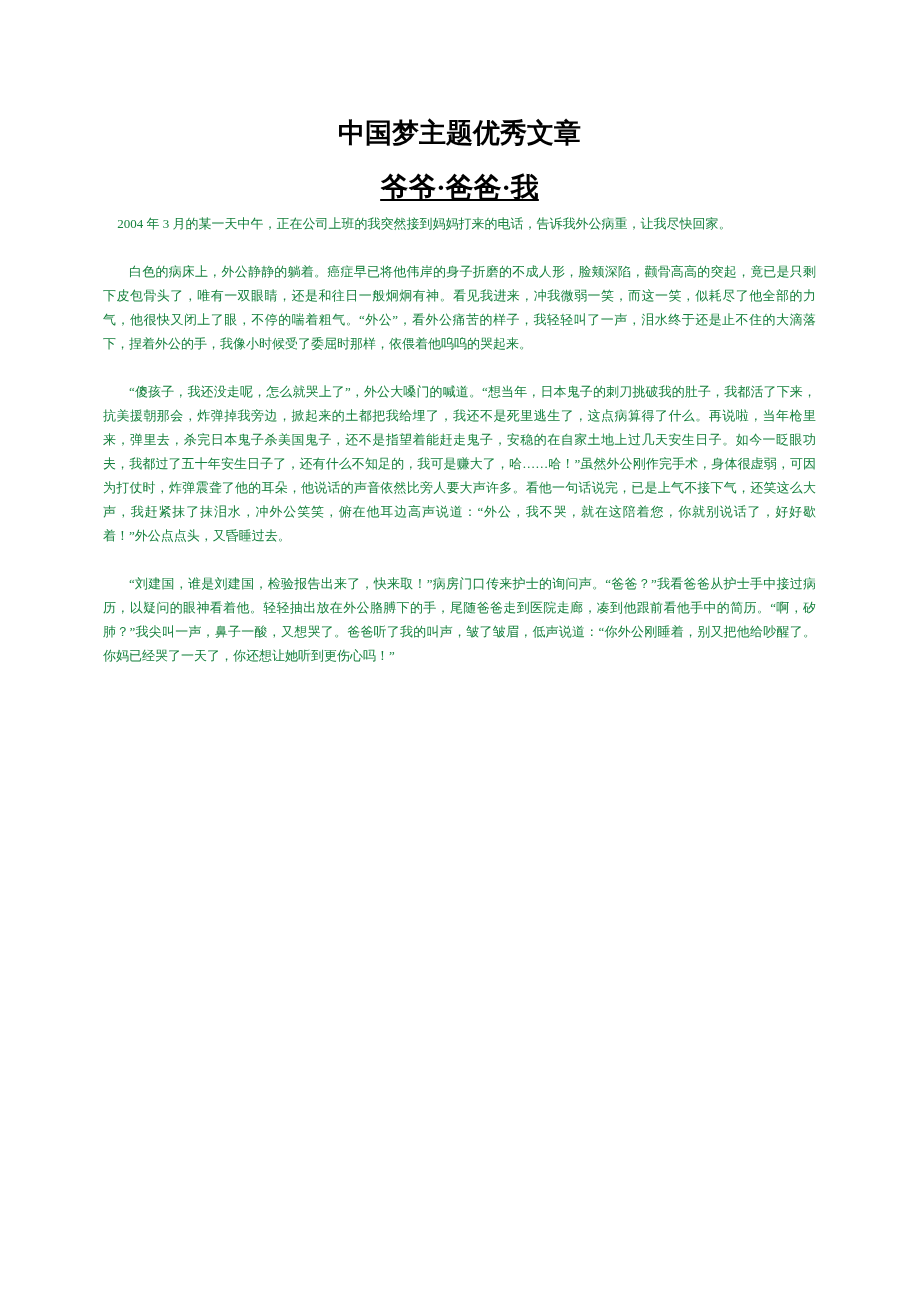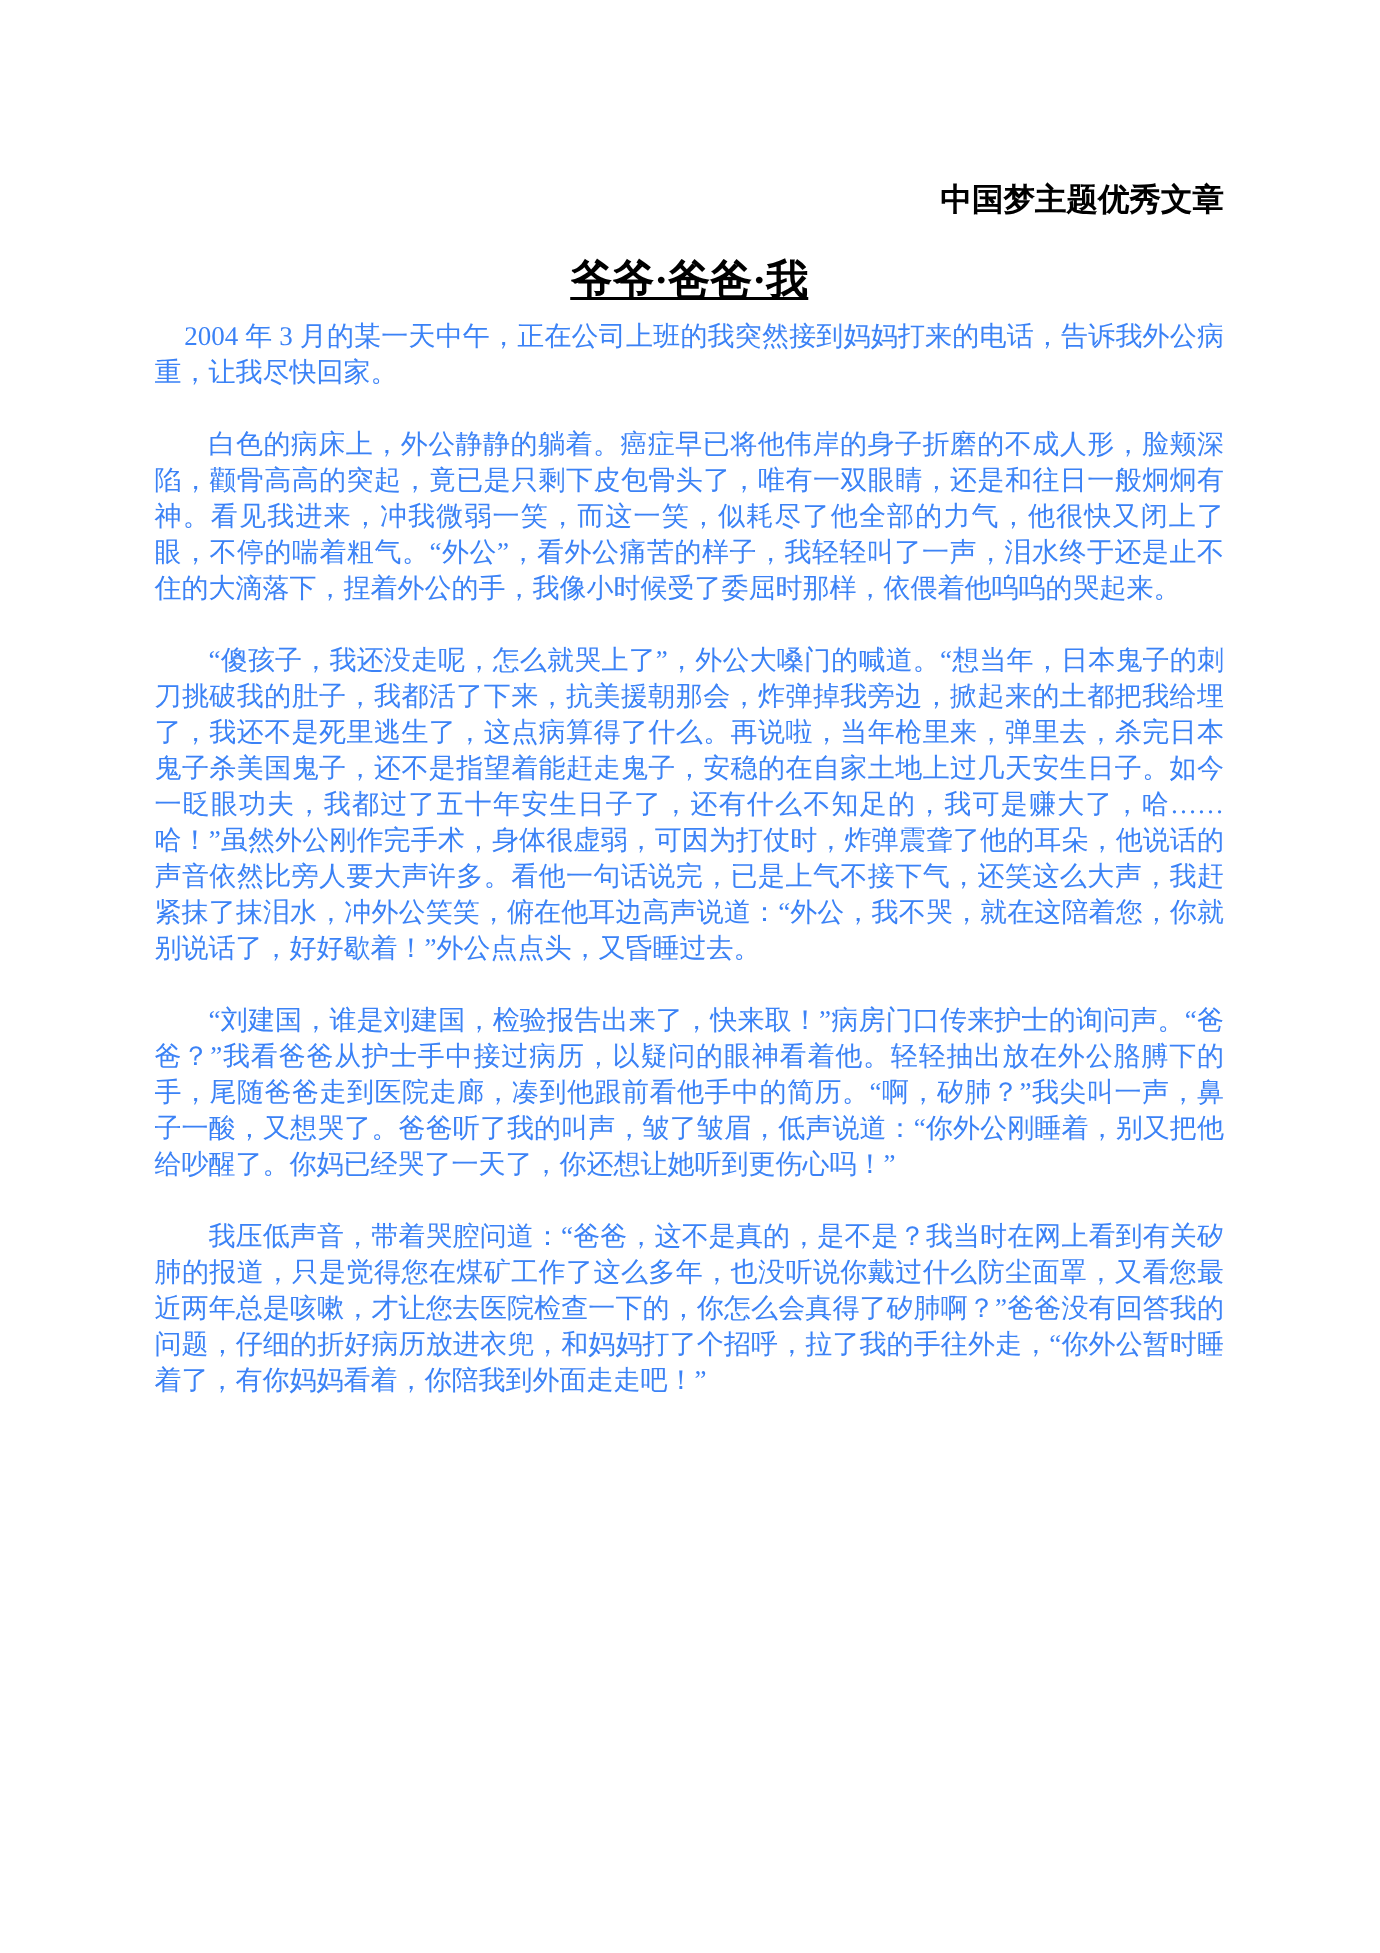--- a/index.html
+++ b/index.html
@@ -16,56 +16,55 @@
     font-family: "Liberation Serif", "DejaVu Serif", serif;
   }
   .content {
     position: absolute;
     left: 103px;
     top: 118px;
     width: 713px;
   }
   .doc-title {
     margin: 0 0 22px 0;
-    font-size: 21px;
+    font-size: 27px;
     line-height: 30px;
     font-weight: bold;
     color: #000000;
-    text-align: right;
+    text-align: center;
     font-family: "Liberation Serif", "DejaVu Serif", serif;
   }
   .article-title {
     margin: 0 0 6px 0;
     font-size: 28px;
     line-height: 36px;
     font-weight: bold;
     color: #000000;
     text-align: center;
     font-family: "Liberation Serif", "DejaVu Serif", serif;
     text-decoration: underline;
   }
   .para {
     margin: 0 0 24px 0;
-    font-size: 18px;
+    font-size: 13px;
     line-height: 24px;
-    color: #3b82f6;
+    color: #15803d;
     text-align: justify;
     text-indent: 2em;
     font-family: "Liberation Serif", "DejaVu Serif", serif;
   }
   .para.indent-small {
     text-indent: 1.1em;
   }
 </style>
 </head>
 <body>
 
 <div class="page">
   <div class="content">
     <h1 class="doc-title">中国梦主题优秀文章</h1>
     <h2 class="article-title">爷爷·爸爸·我</h2>
     <p class="para indent-small">2004 年 3 月的某一天中午，正在公司上班的我突然接到妈妈打来的电话，告诉我外公病重，让我尽快回家。</p>
     <p class="para">白色的病床上，外公静静的躺着。癌症早已将他伟岸的身子折磨的不成人形，脸颊深陷，颧骨高高的突起，竟已是只剩下皮包骨头了，唯有一双眼睛，还是和往日一般炯炯有神。看见我进来，冲我微弱一笑，而这一笑，似耗尽了他全部的力气，他很快又闭上了眼，不停的喘着粗气。“外公”，看外公痛苦的样子，我轻轻叫了一声，泪水终于还是止不住的大滴落下，捏着外公的手，我像小时候受了委屈时那样，依偎着他呜呜的哭起来。</p>
     <p class="para">“傻孩子，我还没走呢，怎么就哭上了”，外公大嗓门的喊道。“想当年，日本鬼子的刺刀挑破我的肚子，我都活了下来，抗美援朝那会，炸弹掉我旁边，掀起来的土都把我给埋了，我还不是死里逃生了，这点病算得了什么。再说啦，当年枪里来，弹里去，杀完日本鬼子杀美国鬼子，还不是指望着能赶走鬼子，安稳的在自家土地上过几天安生日子。如今一眨眼功夫，我都过了五十年安生日子了，还有什么不知足的，我可是赚大了，哈……哈！”虽然外公刚作完手术，身体很虚弱，可因为打仗时，炸弹震聋了他的耳朵，他说话的声音依然比旁人要大声许多。看他一句话说完，已是上气不接下气，还笑这么大声，我赶紧抹了抹泪水，冲外公笑笑，俯在他耳边高声说道：“外公，我不哭，就在这陪着您，你就别说话了，好好歇着！”外公点点头，又昏睡过去。</p>
     <p class="para">“刘建国，谁是刘建国，检验报告出来了，快来取！”病房门口传来护士的询问声。“爸爸？”我看爸爸从护士手中接过病历，以疑问的眼神看着他。轻轻抽出放在外公胳膊下的手，尾随爸爸走到医院走廊，凑到他跟前看他手中的简历。“啊，矽肺？”我尖叫一声，鼻子一酸，又想哭了。爸爸听了我的叫声，皱了皱眉，低声说道：“你外公刚睡着，别又把他给吵醒了。你妈已经哭了一天了，你还想让她听到更伤心吗！”</p>
-    <p class="para">我压低声音，带着哭腔问道：“爸爸，这不是真的，是不是？我当时在网上看到有关矽肺的报道，只是觉得您在煤矿工作了这么多年，也没听说你戴过什么防尘面罩，又看您最近两年总是咳嗽，才让您去医院检查一下的，你怎么会真得了矽肺啊？”爸爸没有回答我的问题，仔细的折好病历放进衣兜，和妈妈打了个招呼，拉了我的手往外走，“你外公暂时睡着了，有你妈妈看着，你陪我到外面走走吧！”</p>
   </div>
 </div>
 
 </body></html>

